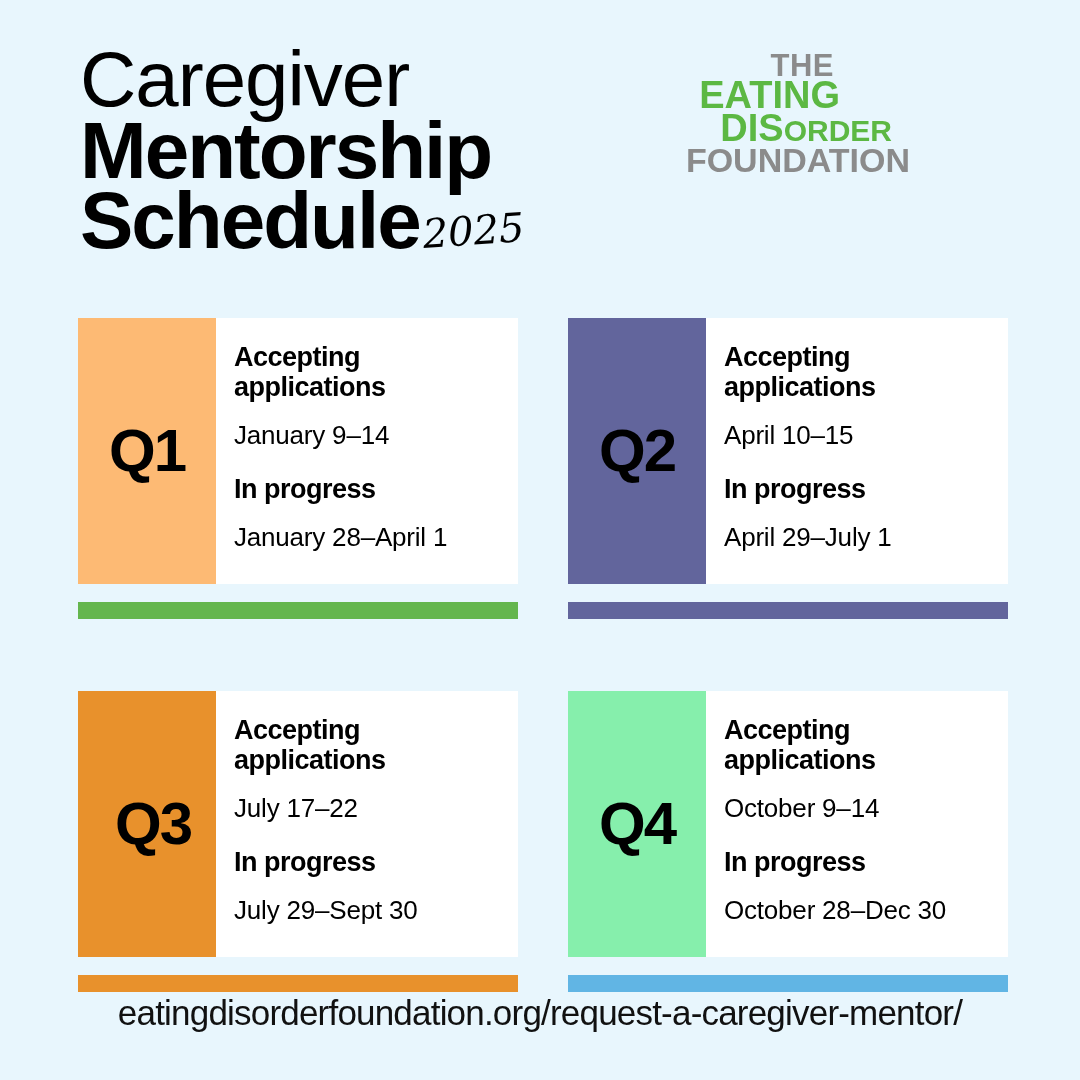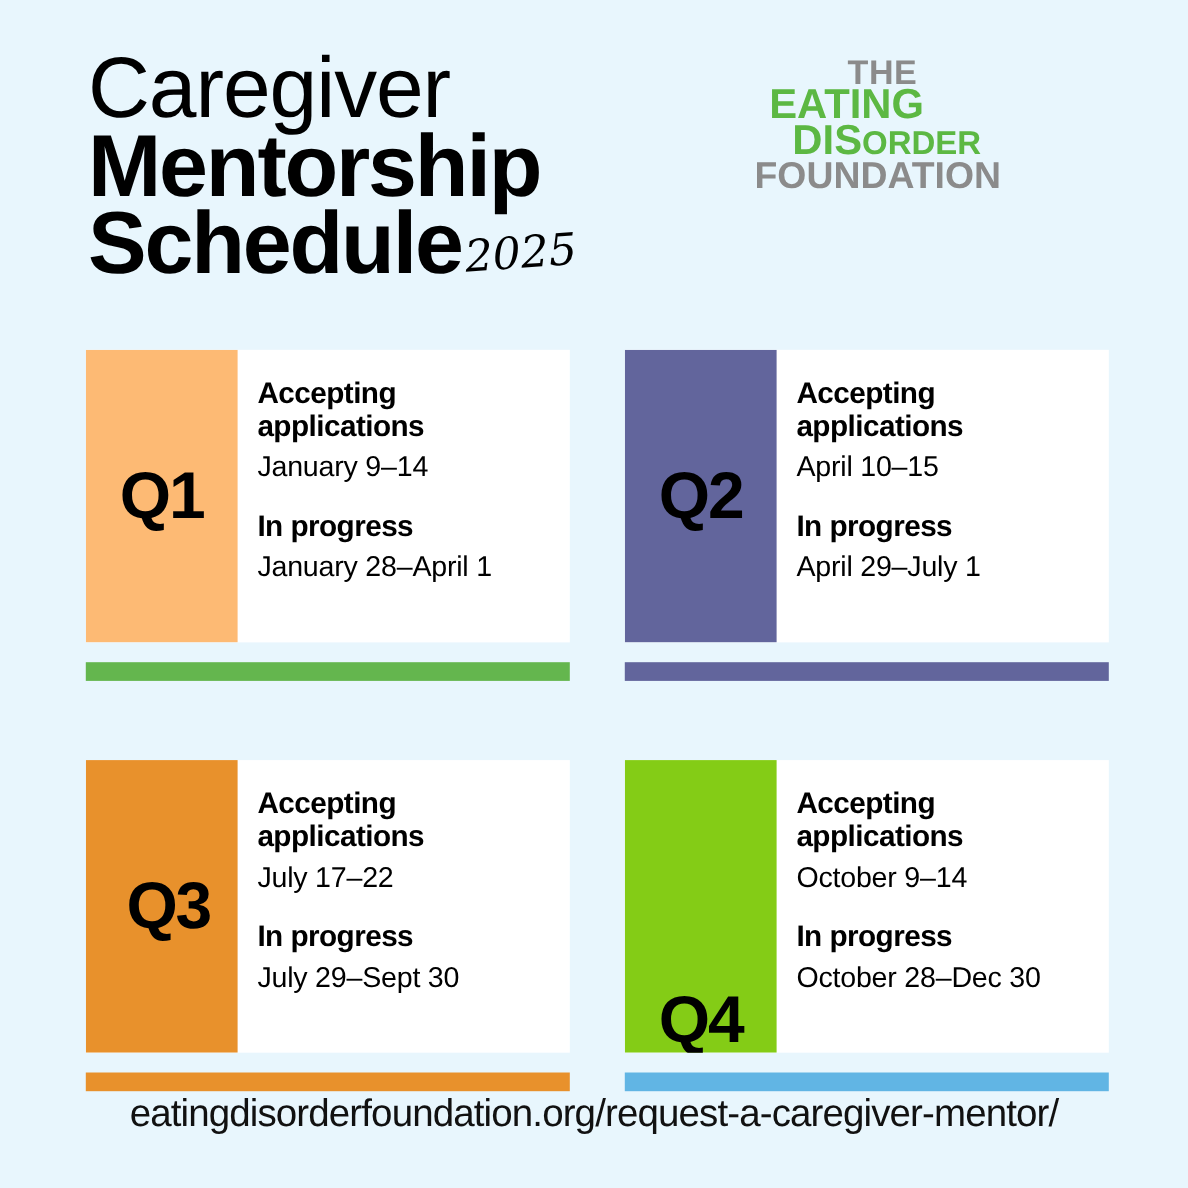--- a/index.html
+++ b/index.html
@@ -181,21 +181,21 @@
     line-height:1.12;
     color:#000;
   }
 
   .sect-dates {
     font-size:26px;
     font-weight:400;
     letter-spacing:-0.2px;
     line-height:1.2;
     color:#000;
-    margin-top:7px;
+    margin-top:18px;
   }
 
   .sect-gap { height:22px; }
 
   .card-bar {
     height:17px;
     margin-top:18px;
     width:100%;
   }
 
@@ -292,21 +292,21 @@
             <div class="sect-gap"></div>
             <div class="sect-head">In progress</div>
             <div class="sect-dates">July 29–Sept 30</div>
           </div>
         </div>
         <div class="card-bar" style="background-color: rgb(232, 145, 44);"></div>
       </div>
 
       <div class="card-wrap">
         <div class="card">
-          <div class="card-badge" style="background-color: #84cc16; align-items: flex-end;">
+          <div class="card-badge" style="background-color: #86efac;">
             <span class="badge-label">Q4</span>
           </div>
           <div class="card-body">
             <div class="sect-head">Accepting applications</div>
             <div class="sect-dates">October 9–14</div>
             <div class="sect-gap"></div>
             <div class="sect-head">In progress</div>
             <div class="sect-dates">October 28–Dec 30</div>
           </div>
         </div>

